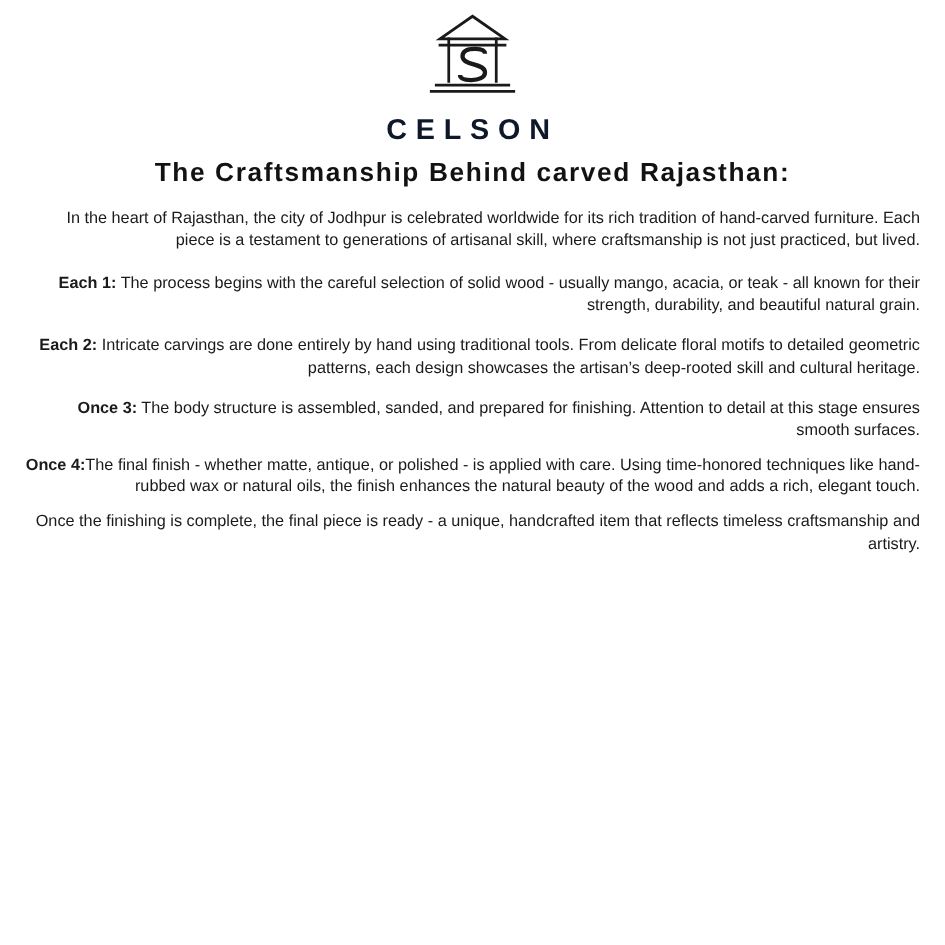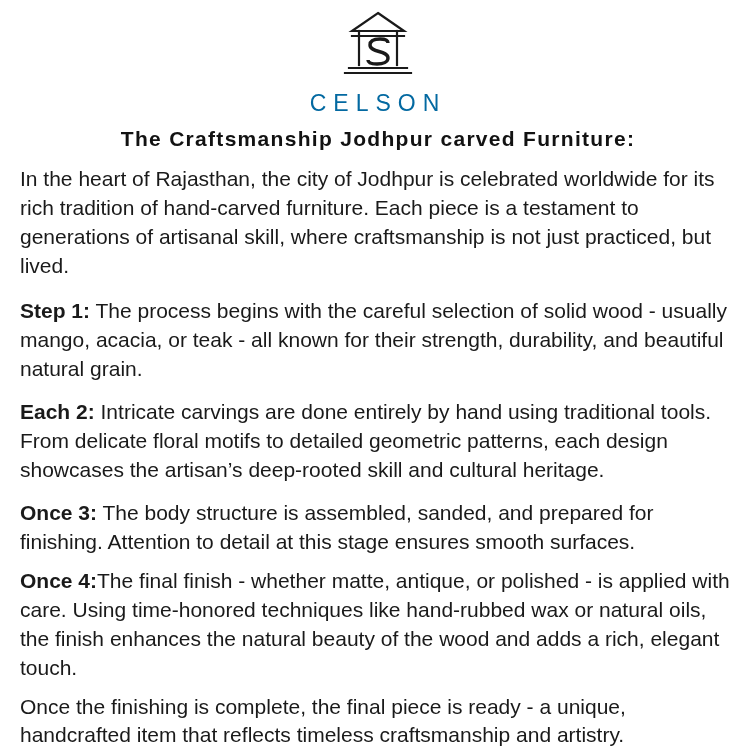--- a/index.html
+++ b/index.html
@@ -24,38 +24,38 @@
     align-items: center;
   }
   .logo-mark {
     width: 86px;
     height: 74px;
     display: block;
     margin: 2px 0 4px 0;
   }
   .brand {
     font-size: 23px;
-    font-weight: normal;
+    font-weight: bold;
     letter-spacing: 7px;
     text-align: center;
     margin: 2px 0 10px 0;
-    color: #0369a1;
+    color: #0f172a;
   }
   .headline {
     font-size: 21px;
     font-weight: bold;
     letter-spacing: 1.3px;
     text-align: center;
     margin: 0 0 14px 0;
     color: #121212;
   }
   .para {
-    font-size: 21px;
+    font-size: 13px;
     line-height: 1.38;
-    text-align: left;
+    text-align: right;
     margin: 0 0 14px 0;
     max-width: 716px;
     color: #1a1a1a;
   }
   .para.tight {
     margin-bottom: 10px;
   }
   .para b {
     font-weight: bold;
   }
@@ -80,25 +80,25 @@
         <path d="M17 26 L69 26"></path>
       </g>
       <g fill="none" stroke="#1a1a1a" stroke-width="3.4" stroke-linecap="butt">
         <path d="M53 33 C53 30 49 29 45 29 C39 29 35 31 35 35 C35 43 53 40 53 48 C53 52 48 54 42 54 C37 54 33 53 33 50"></path>
       </g>
     </svg>
   </span>
 
   <div class="brand">CELSON</div>
 
-  <div class="headline">The Craftsmanship Jodhpur carved Furniture:</div>
+  <div class="headline">The Craftsmanship Behind carved Rajasthan:</div>
 
   <p class="para">In the heart of Rajasthan, the city of Jodhpur is celebrated worldwide for its rich tradition of hand-carved furniture. Each piece is a testament to generations of artisanal skill, where craftsmanship is not just practiced, but lived.</p>
 
-  <p class="para step-gap"><b>Step 1:</b><span> The process begins with the careful selection of solid wood - usually mango, acacia, or teak - all known for their strength, durability, and beautiful natural grain.</span></p>
+  <p class="para step-gap"><b>Each 1:</b><span> The process begins with the careful selection of solid wood - usually mango, acacia, or teak - all known for their strength, durability, and beautiful natural grain.</span></p>
 
   <p class="para"><b>Each 2:</b><span> Intricate carvings are done entirely by hand using traditional tools. From delicate floral motifs to detailed geometric patterns, each design showcases the artisan’s deep-rooted skill and cultural heritage.</span></p>
 
   <p class="para tight"><b>Once 3:</b><span> The body structure is assembled, sanded, and prepared for finishing. Attention to detail at this stage ensures smooth surfaces.</span></p>
 
   <p class="para tight"><b>Once 4:</b><span>The final finish - whether matte, antique, or polished - is applied with care. Using time-honored techniques like hand-rubbed wax or natural oils, the finish enhances the natural beauty of the wood and adds a rich, elegant touch.</span></p>
 
   <p class="para last">Once the finishing is complete, the final piece is ready - a unique, handcrafted item that reflects timeless craftsmanship and artistry.</p>
 
 </div>

